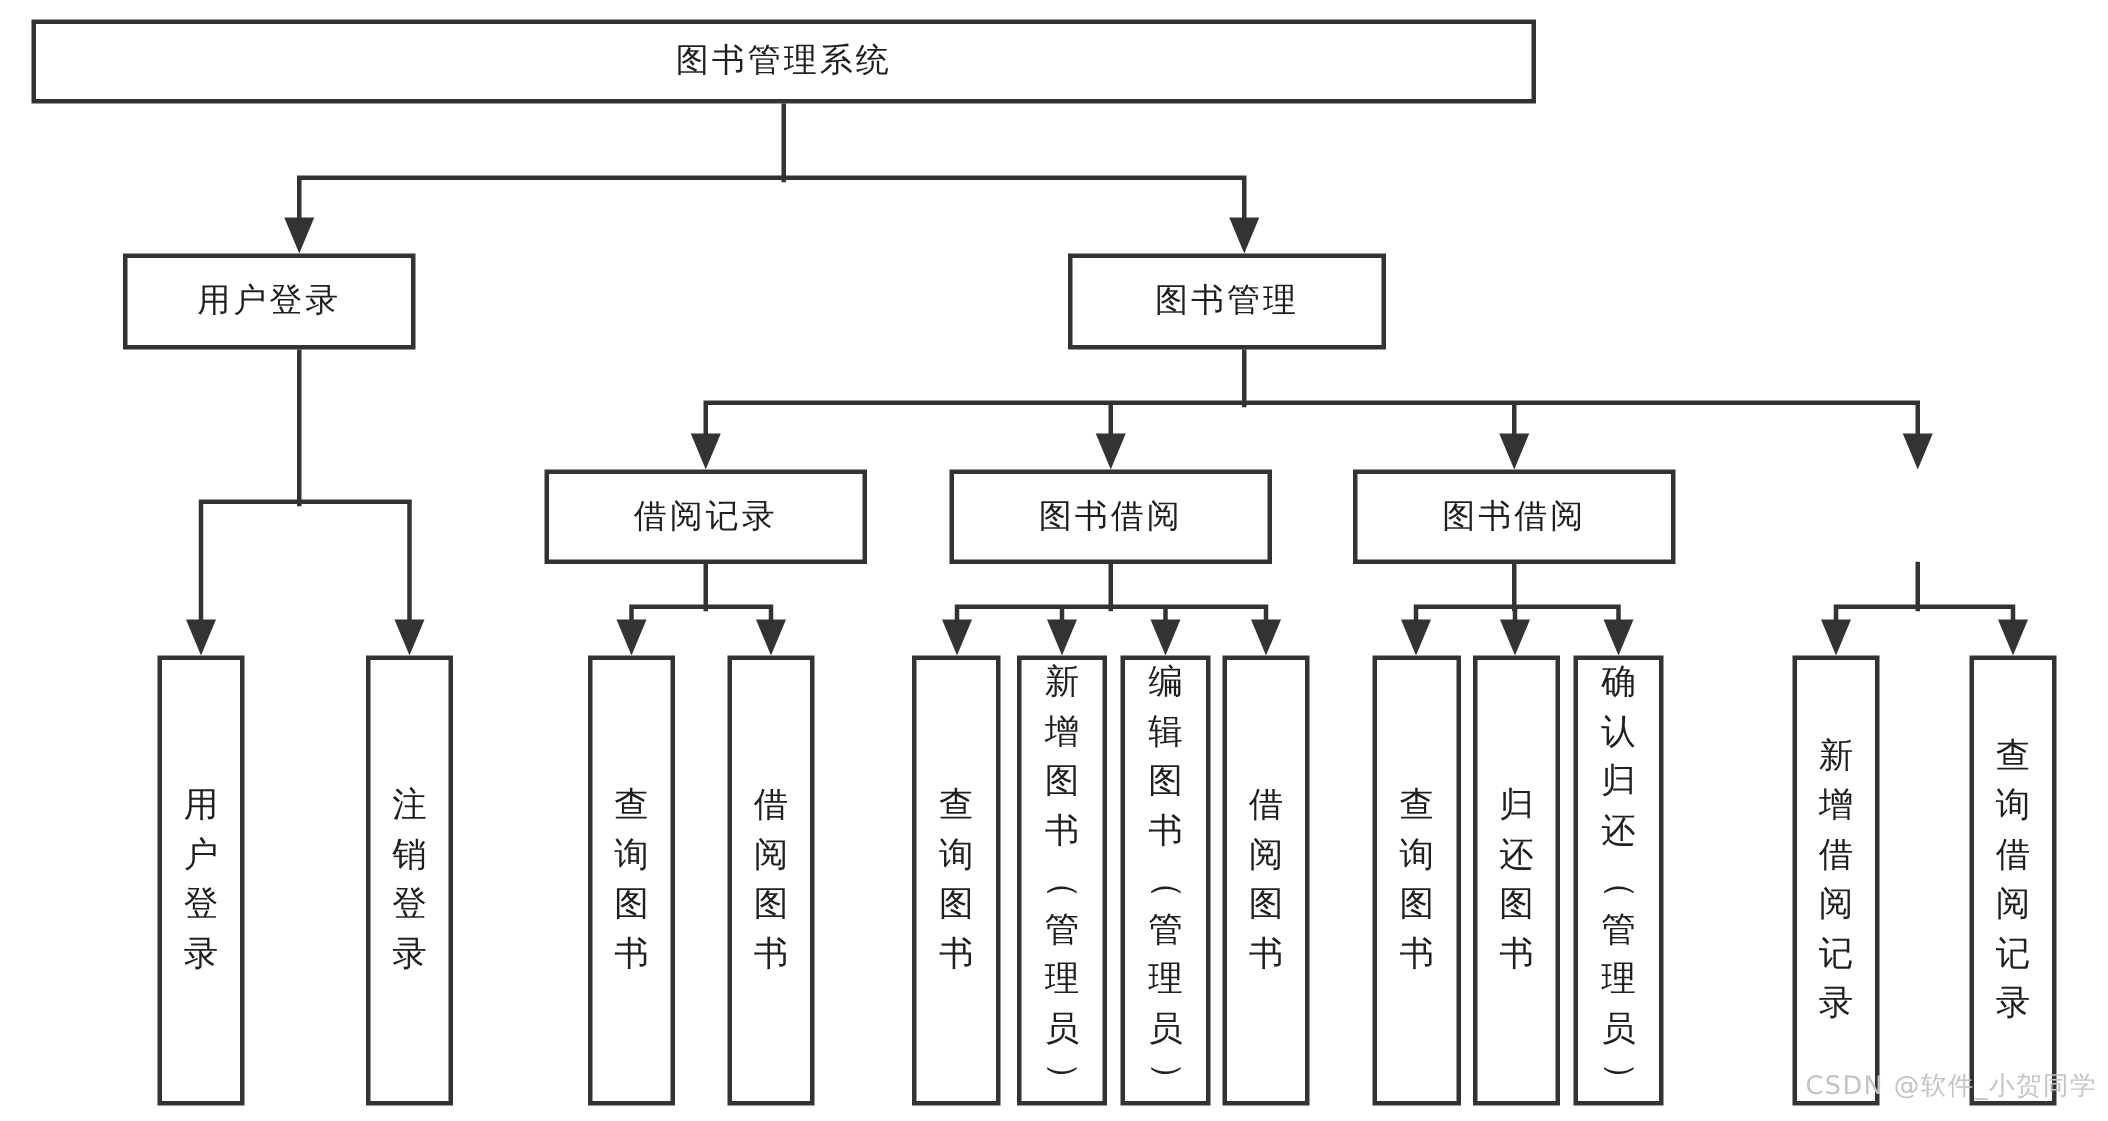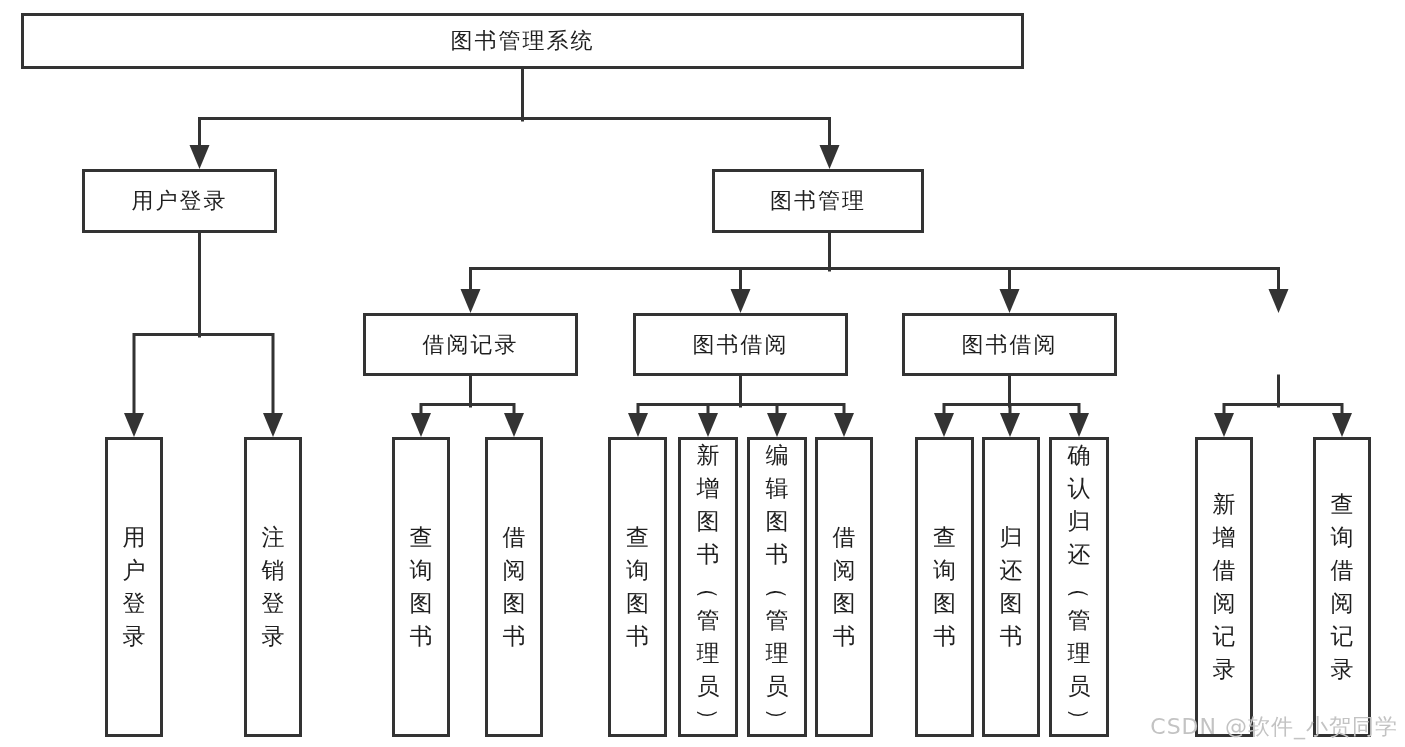--- a/index.html
+++ b/index.html
@@ -26,21 +26,21 @@
   .leaf{top:437px;width:58px;height:300px;}
   .vtext{
     display:flex;flex-direction:column;align-items:center;justify-content:center;
     gap:10px;width:100%;height:100%;
     font-size:23px;color:var(--text,#1f1f1f);line-height:1;
   }
   .vtext span{display:block;}
   .vtext span.rot{transform:rotate(90deg);}
   .watermark{
     position:absolute;z-index:3;top:712px;right:7px;
-    font-size:22px;letter-spacing:1px;
+    font-size:17px;letter-spacing:1px;
     color:var(--watermark,#c3c3c3);white-space:nowrap;
   }
 </style>
 </head>
 <body>
 
 <div class="canvas">
 
   <svg class="wires" width="1405" height="747" viewBox="0 0 1405 747" aria-hidden="true">
 

